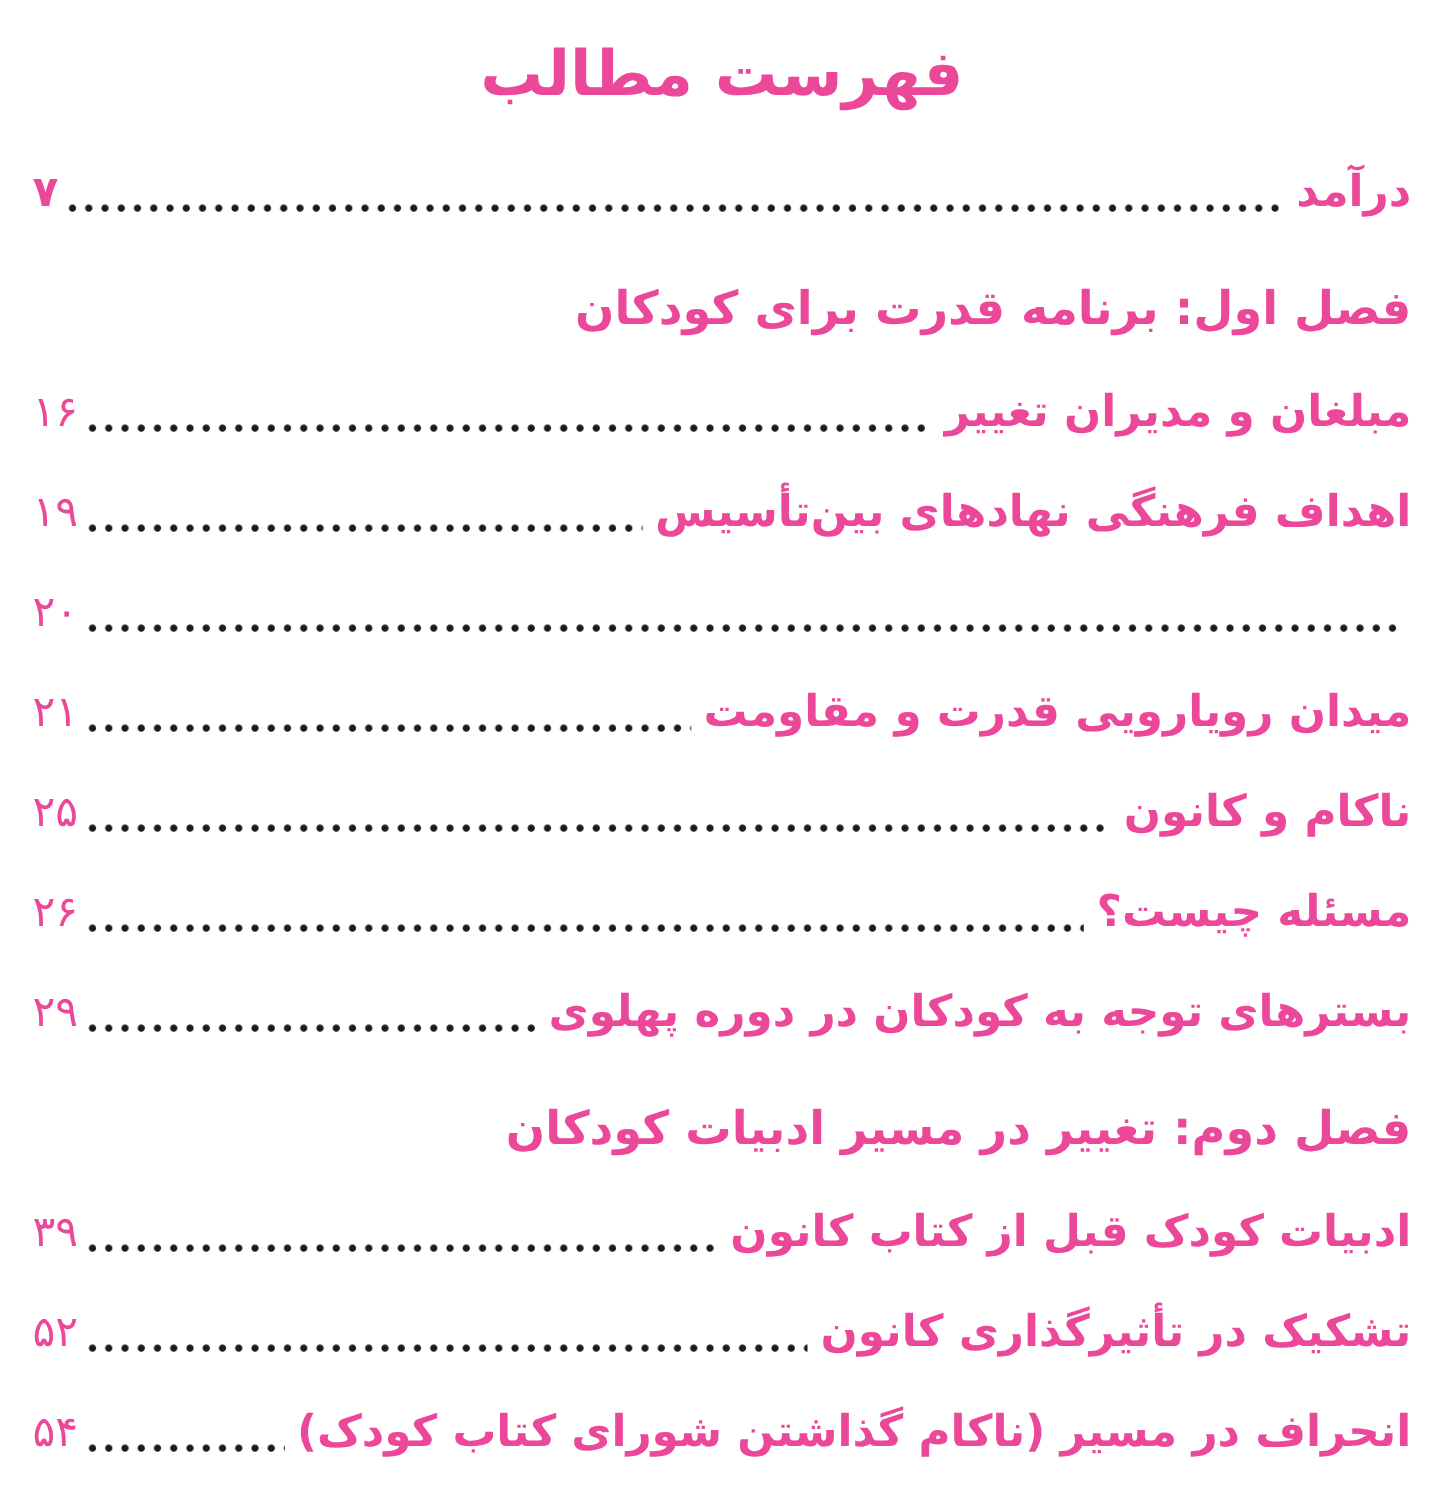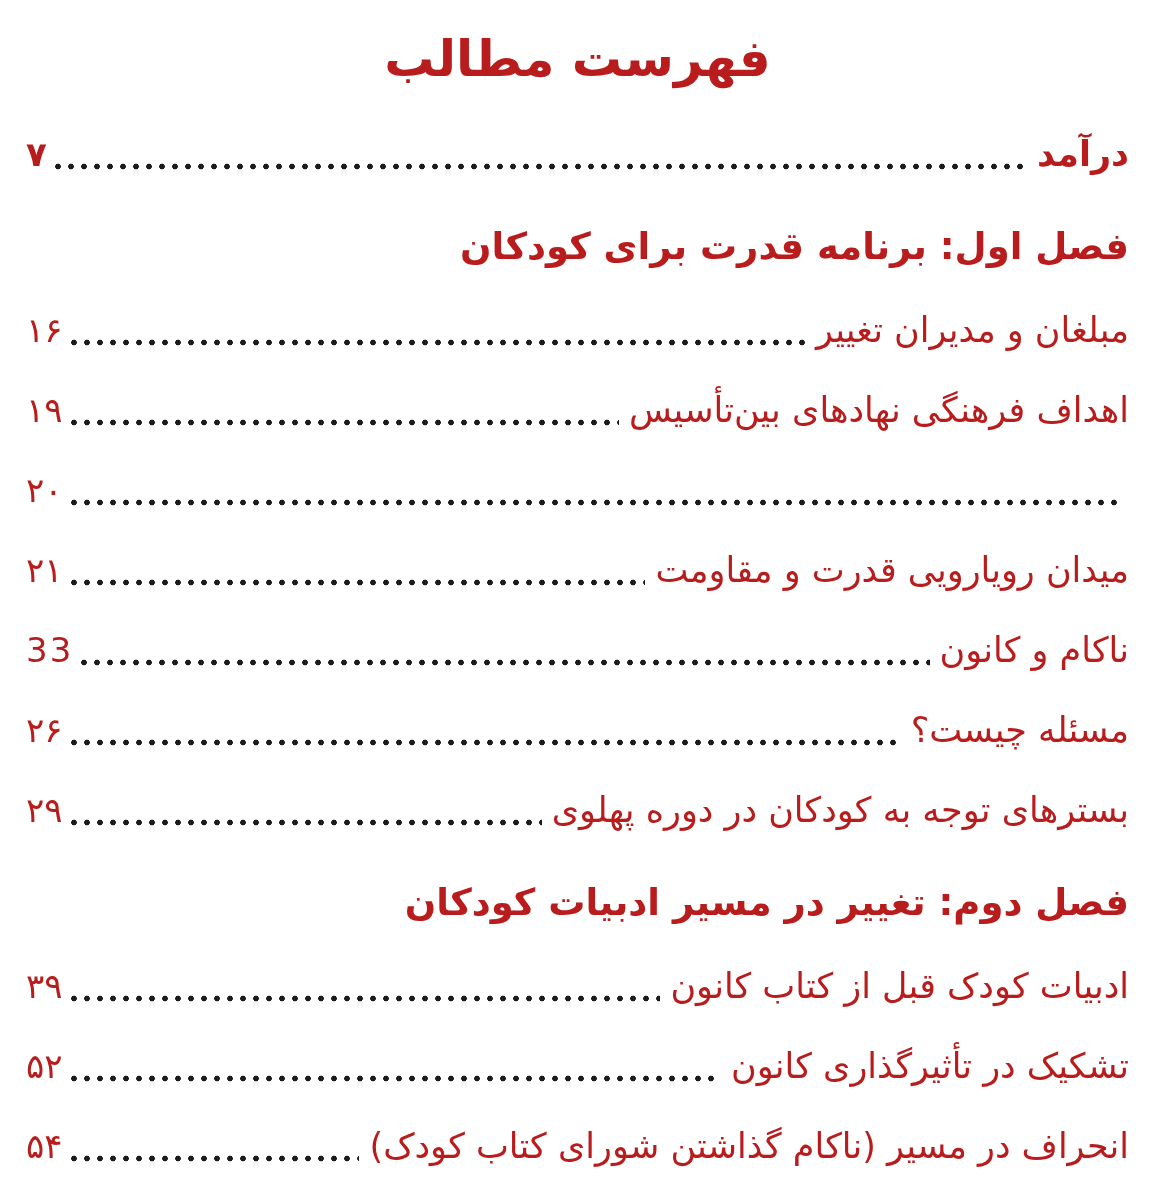--- a/index.html
+++ b/index.html
@@ -10,38 +10,39 @@
     height: 1200px;
     overflow: hidden;
   }
   .page {
     box-sizing: border-box;
     width: 1155px;
     height: 1200px;
     padding: 10px 26px 0 26px;
     direction: rtl;
     font-family: "DejaVu Sans", sans-serif;
-    color: #b91c1c;
+    color: #ec4899;
   }
   .title {
     text-align: center;
     font-size: 50px;
     font-weight: bold;
     margin: 6px 0 10px 0;
     line-height: 1.75;
   }
   .toc-row {
     display: flex;
     align-items: center;
     height: 80px;
     font-size: 35px;
   }
   .toc-row .label {
     white-space: nowrap;
     flex: 0 0 auto;
+    font-weight: bold;
   }
   .toc-row.bold-entry .label,
   .toc-row.bold-entry .pagenum {
     font-weight: bold;
   }
   .dots {
     flex: 1 1 auto;
     height: 9px;
     margin: 0 10px 0 7px;
     transform: translateY(13px);
@@ -99,21 +100,21 @@
 
   <div class="toc-row">
     <span class="label">میدان رویارویی قدرت و مقاومت</span>
     <span class="dots"></span>
     <span class="pagenum">۲۱</span>
   </div>
 
   <div class="toc-row">
     <span class="label">ناکام و کانون</span>
     <span class="dots"></span>
-    <span class="pagenum">33</span>
+    <span class="pagenum">۲۵</span>
   </div>
 
   <div class="toc-row">
     <span class="label">مسئله چیست؟</span>
     <span class="dots"></span>
     <span class="pagenum">۲۶</span>
   </div>
 
   <div class="toc-row">
     <span class="label">بسترهای توجه به کودکان در دوره پهلوی</span>

